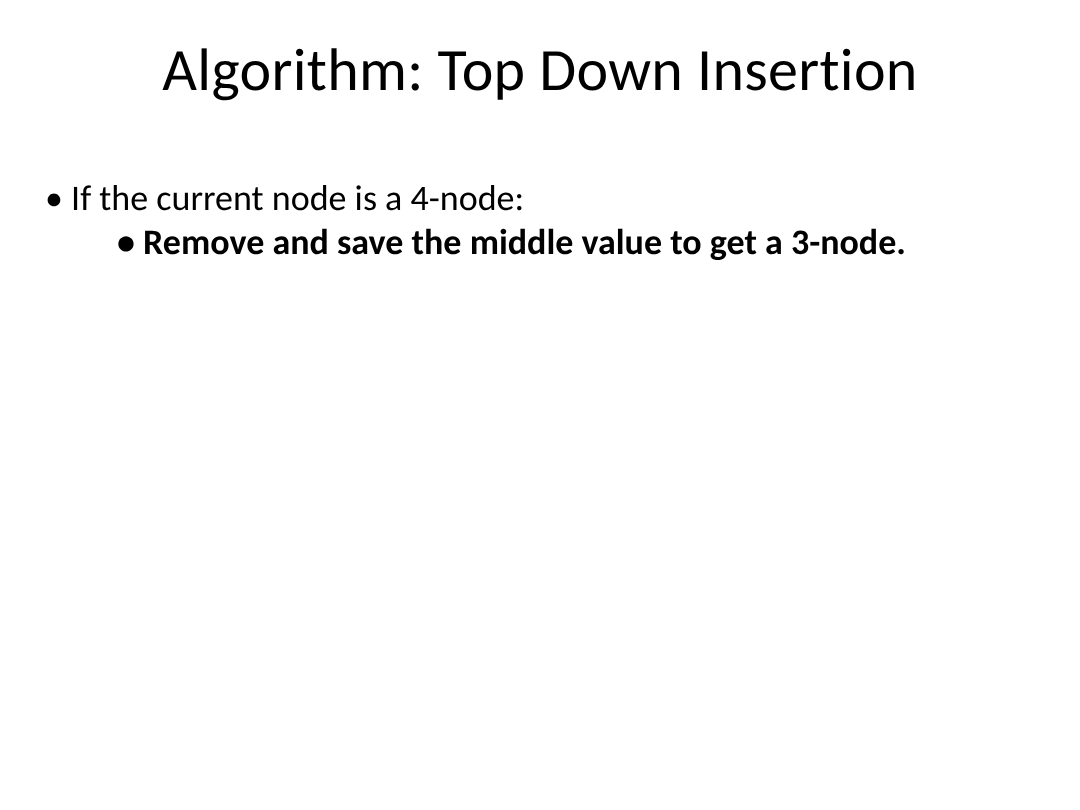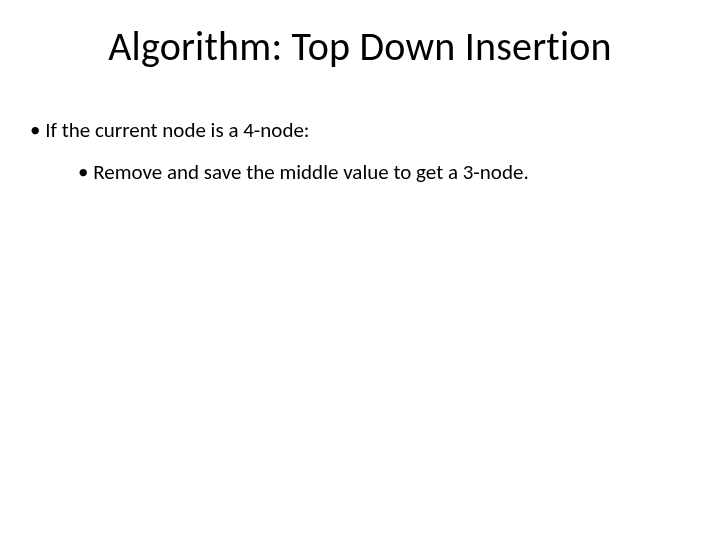--- a/index.html
+++ b/index.html
@@ -26,28 +26,29 @@
     text-align: center;
     font-size: 40px;
     font-weight: 400;
     letter-spacing: 0.2px;
   }
   .body {
     position: absolute;
     top: 118px;
     left: 30px;
     width: 660px;
-    font-size: 21px;
+    font-size: 24px;
     line-height: 1.22;
   }
   .lvl1 {
     margin: 0;
   }
   .lvl2 {
-    margin: 16px 0 0 48px;
+    margin: 0 0 0 48px;
+    font-weight: bold;
   }
   .bullet {
     display: inline;
   }
 </style>
 </head>
 <body>
 
 <div class="slide">
 

